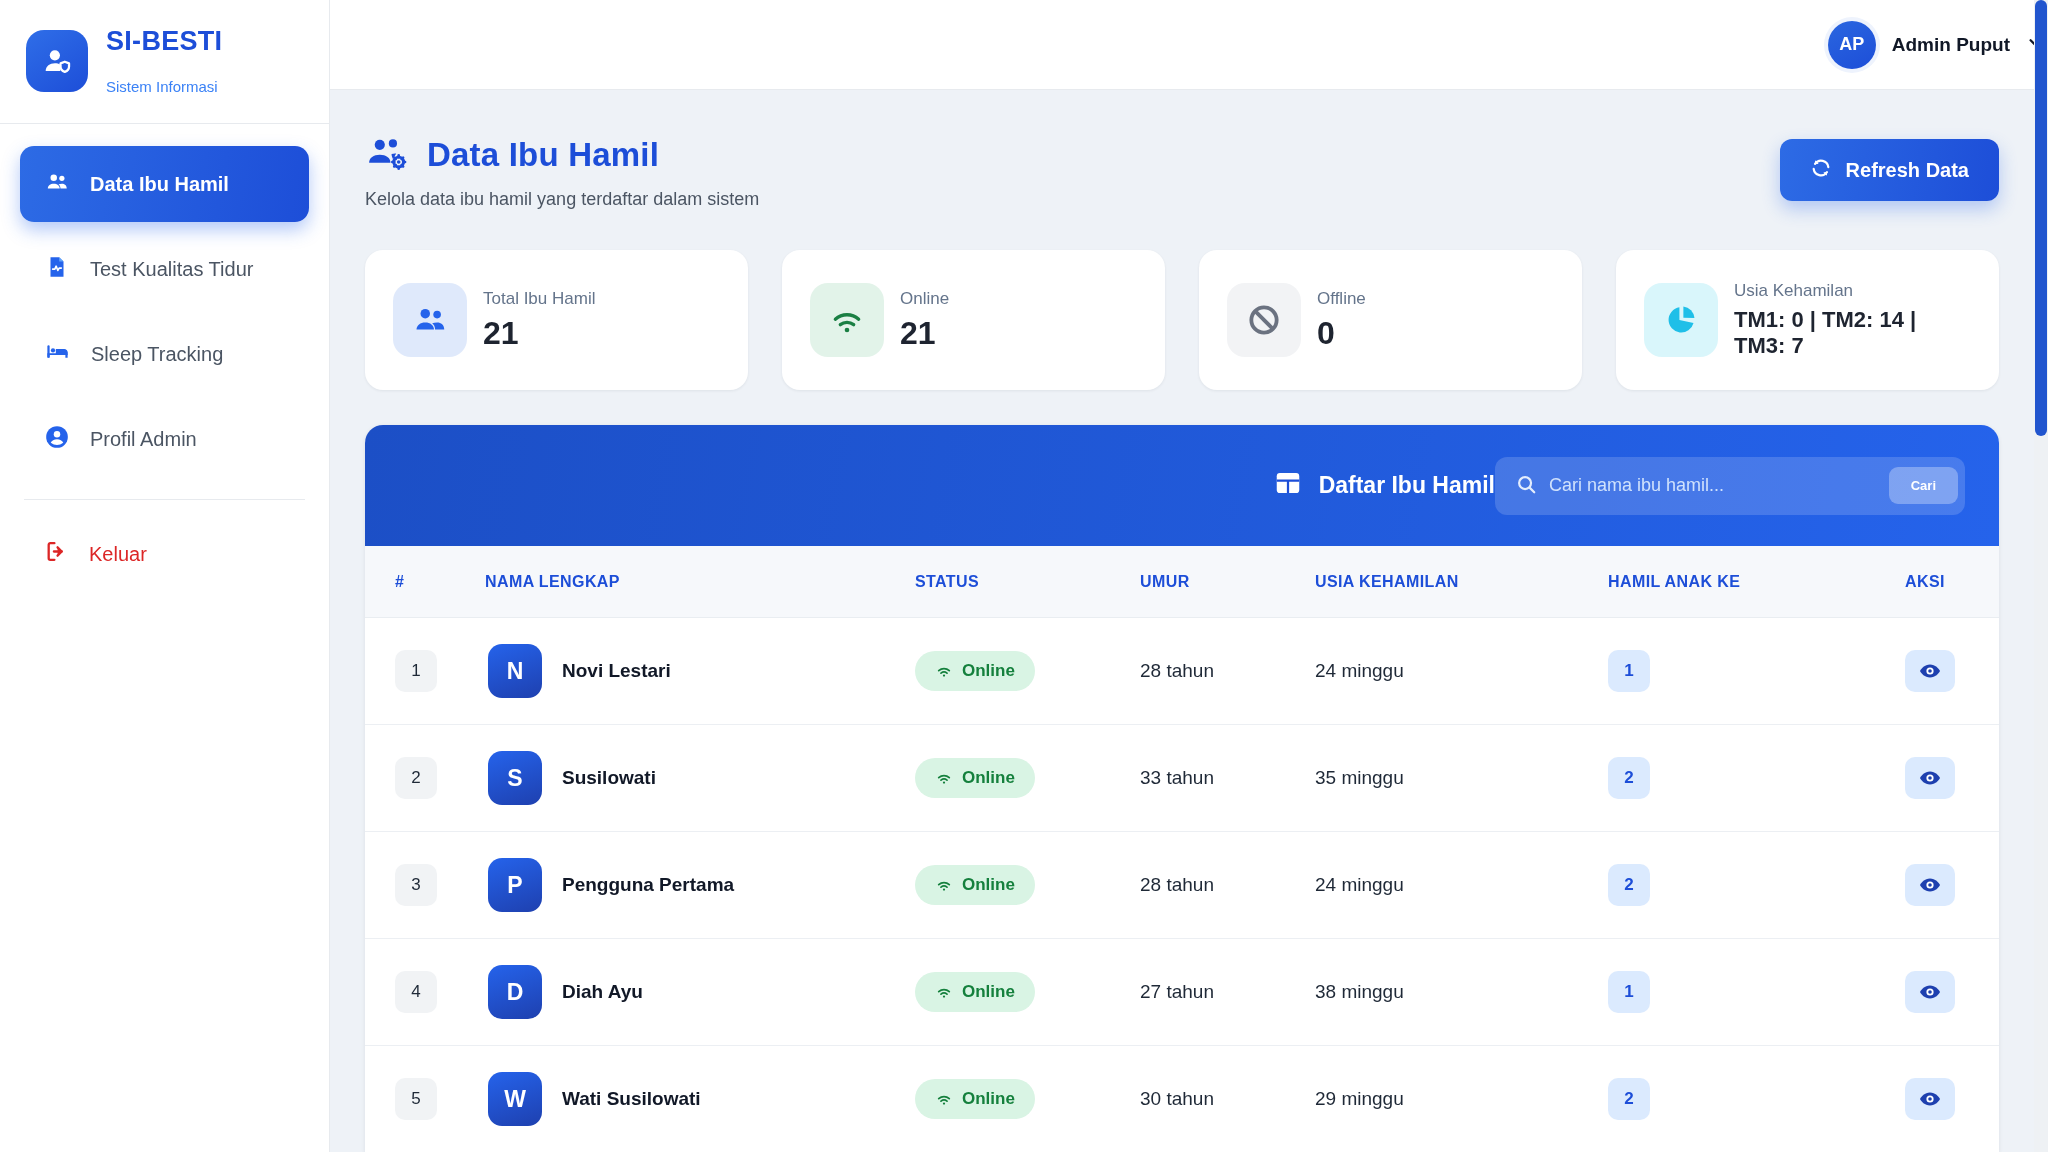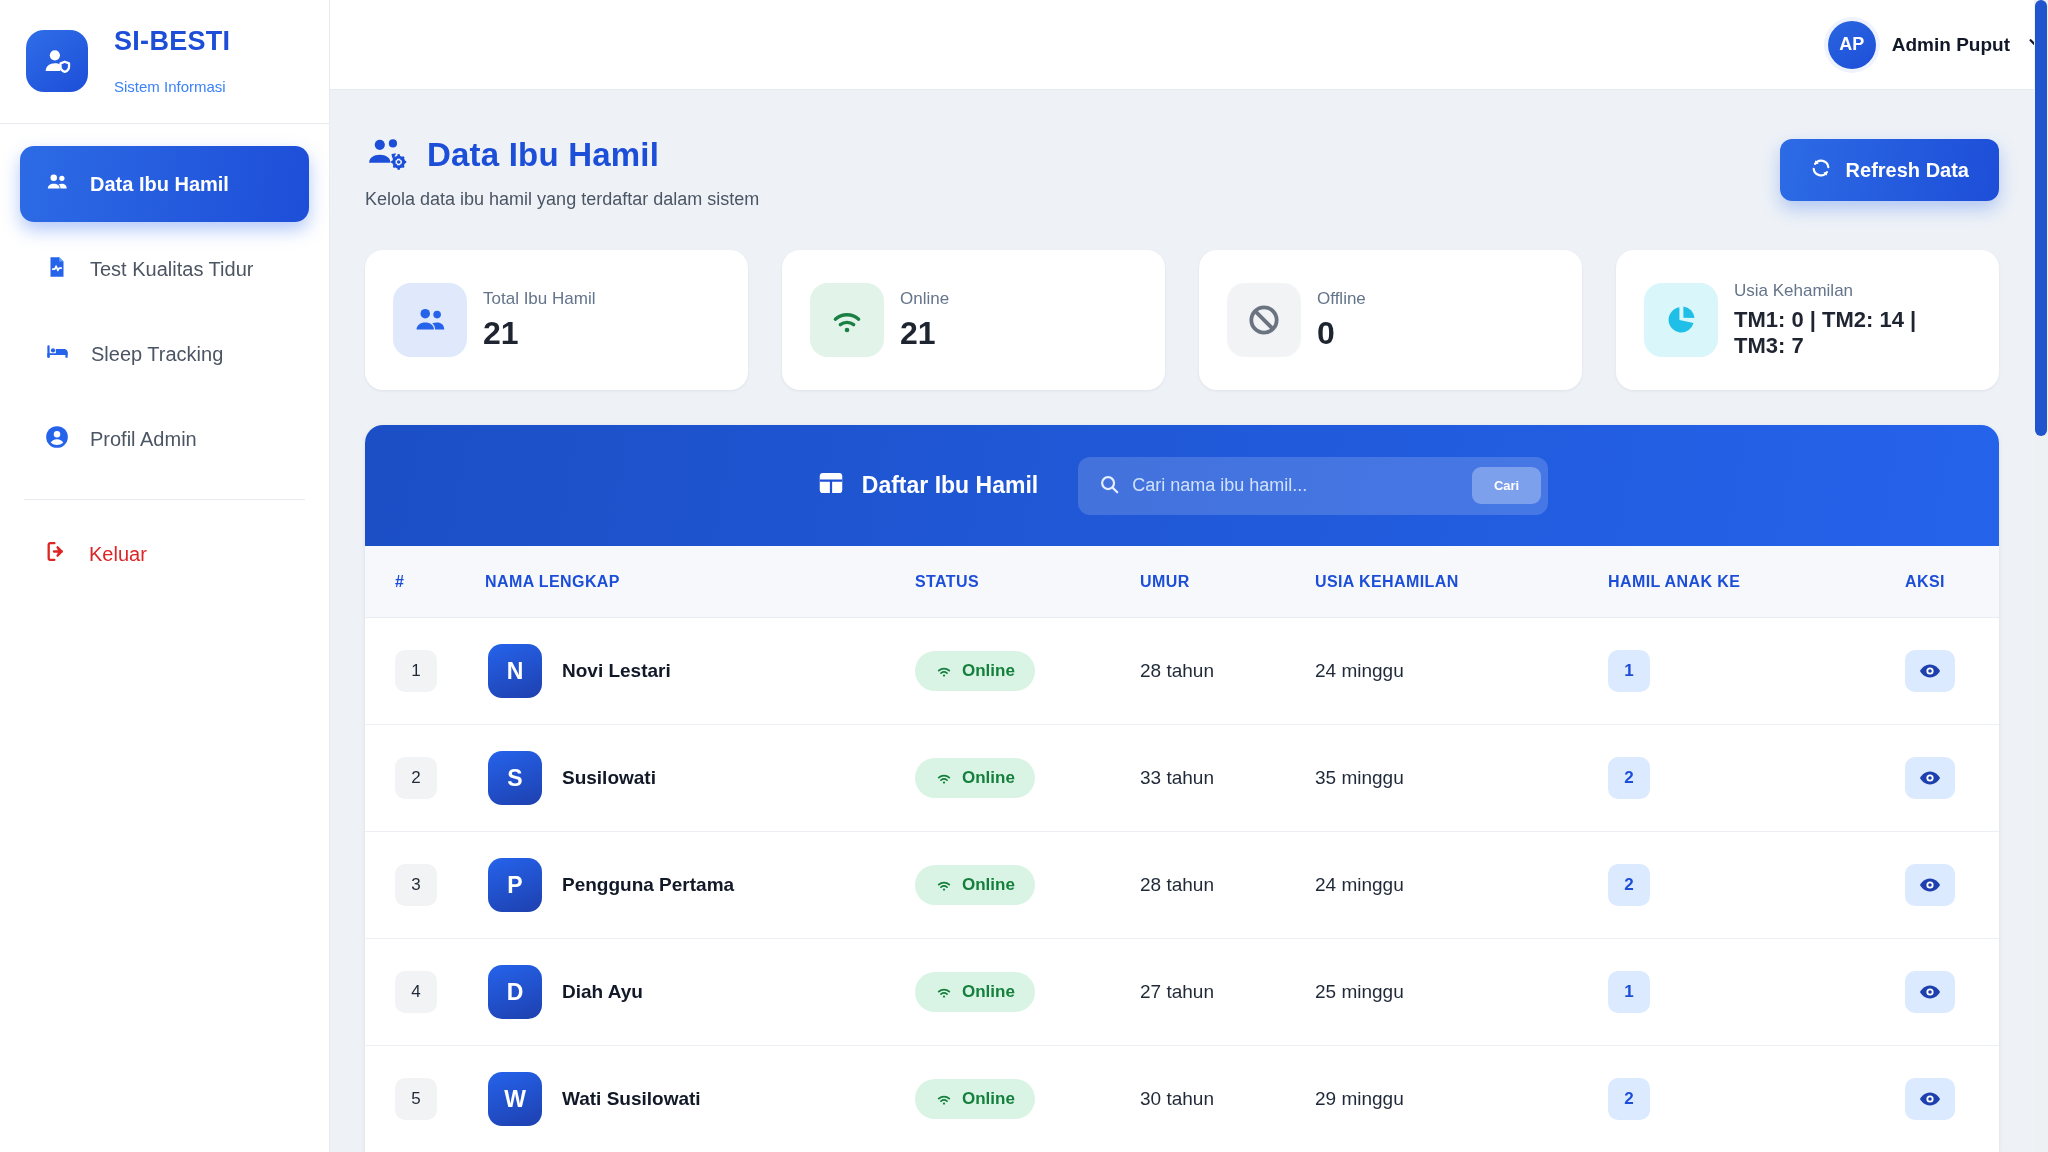--- a/index.html
+++ b/index.html
@@ -2,21 +2,21 @@
 <html><head>
 <meta charset="utf-8">
 <style>
   * { margin:0; padding:0; box-sizing:border-box; }
   html,body { width:2048px; height:1152px; overflow:hidden; }
   body { font-family:"Liberation Sans", sans-serif; background:#eef2f7; color:#1f2937; }
   .page { position:relative; width:2048px; height:1152px; overflow:hidden; }
 
   
   .sidebar { position:absolute; left:0; top:0; width:330px; height:100%; background:#ffffff; border-right:1px solid #e7eaee; z-index:5; }
-  .brand { display:flex; align-items:center; gap:26px; padding:26px 24px 24px 26px; }
+  .brand { display:flex; align-items:center; gap:18px; padding:26px 24px 24px 26px; }
   .brand-icon { width:62px; height:62px; border-radius:18px; background:linear-gradient(145deg,#2f6ee8,#1d4ed8); display:flex; align-items:center; justify-content:center; flex:0 0 auto; }
   .brand-title { font-size:27px; font-weight:800; color:#1d4ed8; letter-spacing:.3px; }
   .brand-sub { font-size:15px; color:#3b82f6; margin-top:21px; }
   .side-divider { border:none; border-top:1px solid #e7eaee; margin:4px 0 0 0; }
   .nav { padding:22px 20px 0 20px; }
   .nav-item { display:flex; align-items:center; gap:20px; height:76px; padding:0 24px; border-radius:14px; margin-bottom:9px; font-size:20px; font-weight:500; color:#4b5563; cursor:pointer; }
   .nav-item svg { flex:0 0 auto; }
   .nav-item.active { background:linear-gradient(100deg,#2d6be5,#1d4ed8); color:#ffffff; font-weight:600; box-shadow:0 8px 18px rgba(37,99,235,.35); }
   .nav-divider { border:none; border-top:1px solid #e7eaee; margin:22px 4px; }
   .nav-item.logout { color:#dc2626; font-weight:500; height:64px; }
@@ -42,21 +42,21 @@
   .tile-blue { background:#dfe9fb; }
   .tile-green { background:#e2f3e9; }
   .tile-gray { background:#f2f3f5; }
   .tile-cyan { background:#d9f6fb; }
   .stat-label { font-size:17px; font-weight:500; color:#64748b; }
   .stat-value { font-size:32px; font-weight:800; color:#1e2430; margin-top:6px; }
   .stat-value.small { font-size:22px; }
 
   
   .table-card { margin-top:35px; border-radius:18px 18px 0 0; overflow:hidden; box-shadow:0 1px 4px rgba(16,24,40,.08); background:#fff; }
-  .table-head { height:121px; background:linear-gradient(100deg,#1c4fc6,#2563eb); display:flex; align-items:center; justify-content:center; padding:0 34px;gap:40px; }
+  .table-head { height:121px; background:linear-gradient(100deg,#1c4fc6,#2563eb); display:flex; align-items:center; justify-content:flex-end; padding:0 34px; }
   .table-title { display:flex; align-items:center; gap:16px; color:#ffffff; font-size:23px; font-weight:700; }
   .searchbar { display:flex; align-items:center; width:470px; height:58px; background:rgba(255,255,255,.16); border-radius:12px; padding:0 7px 0 20px; }
   .searchbar input { flex:1; border:none; outline:none; background:transparent; color:#ffffff; font-family:inherit; font-size:18px; margin-left:12px; }
   .searchbar input::placeholder { color:rgba(219,234,254,.92); }
   .cari-btn { border:none; border-radius:9px; background:rgba(255,255,255,.30); color:#ffffff; font-family:inherit; font-size:13px; font-weight:700; padding:11px 22px; cursor:pointer; }
 
   .tgrid { display:grid; grid-template-columns:120px 430px 225px 175px 285px 265px 1fr; align-items:center; }
   .thead { height:72px; background:#f6f8fb; border-bottom:1px solid #e9edf1; color:#1d4ed8; font-size:16px; font-weight:700; letter-spacing:.4px; }
   .thead .c1 { padding-left:30px; }
   .trow { height:107px; background:#ffffff; border-bottom:1px solid #eceff3; }
@@ -418,21 +418,21 @@
       <span class="pill">
         <svg width="18" height="18" viewBox="0 0 24 24" fill="none" stroke="#15803d" stroke-width="2.4" stroke-linecap="round">
           <path d="M5 11.5a10.5 10.5 0 0 1 14 0"></path>
           <path d="M8 14.8a6.5 6.5 0 0 1 8 0"></path>
           <circle cx="12" cy="18" r="1.5" fill="#15803d" stroke="none"></circle>
         </svg>
         <span>Online</span>
       </span>
     </div>
     <div class="cell-text">27 tahun</div>
-    <div class="cell-text">25 minggu</div>
+    <div class="cell-text">38 minggu</div>
     <div class="c6">
       <span class="anak-badge">1</span>
     </div>
     <div class="c7">
       <button class="eye-btn">
         <svg width="24" height="24" viewBox="0 0 24 24">
           <path d="M12 5.5C6.8 5.5 3.1 9.6 2 12c1.1 2.4 4.8 6.5 10 6.5S20.9 14.4 22 12c-1.1-2.4-4.8-6.5-10-6.5z" fill="#1e40af"></path>
           <circle cx="12" cy="12" r="3.6" fill="#ffffff"></circle>
           <circle cx="12" cy="12" r="1.8" fill="#1e40af"></circle>
         </svg>

